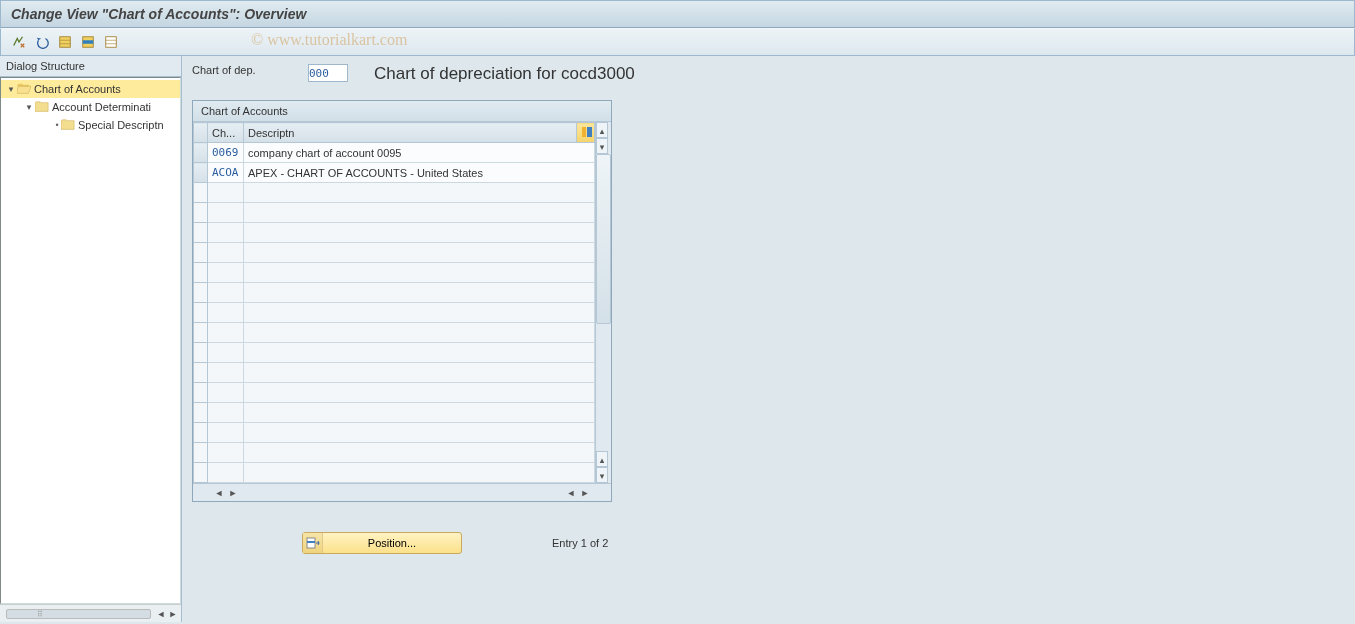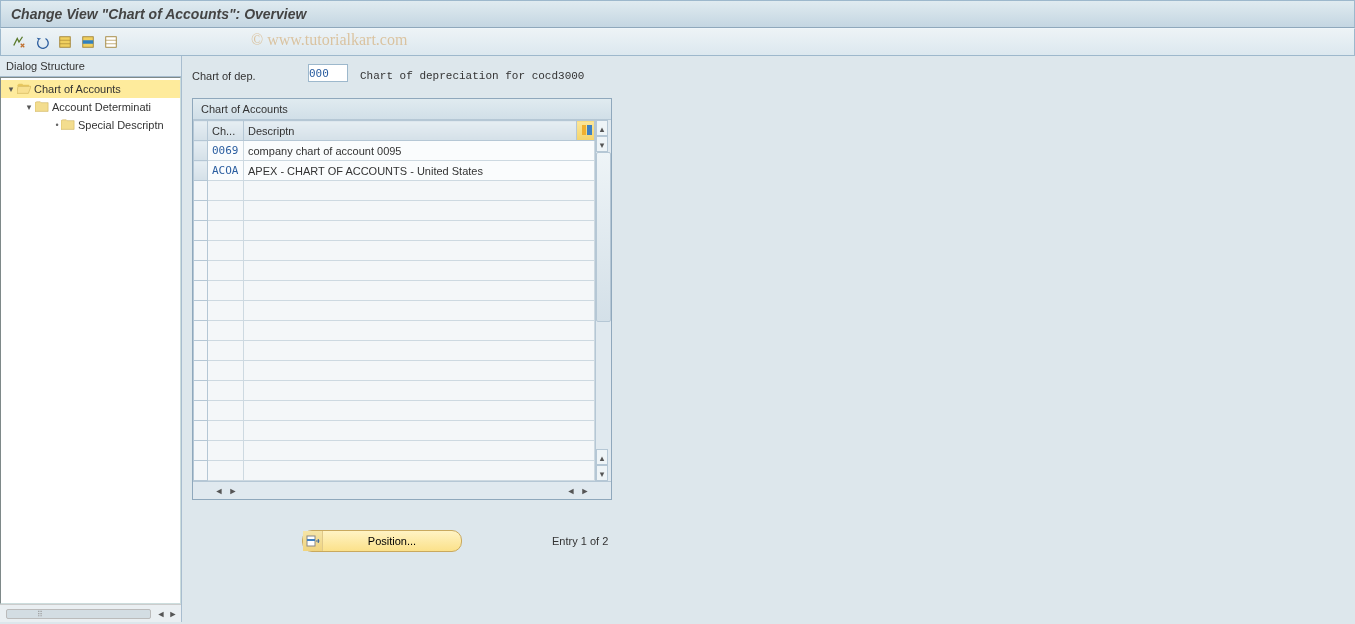--- a/index.html
+++ b/index.html
@@ -109,37 +109,37 @@
     .hscroll-thumb::after{ content:'⠿'; position:absolute; left:30px; color:#999; font-size:8px;}
     .arrow-btn { width:12px; height:12px; font-size:9px; color:#555; text-align:center; line-height:12px; cursor:pointer;}
     
     .content {
       flex: 1;
       padding: 8px 10px;
       position: relative;
     }
     .field-row {
       display: flex;
-      align-items: flex-end;
+      align-items: flex-start;
       gap: 6px;
       margin-bottom: 16px;
     }
     .field-label { width: 110px; font-size: 11px; color: #333; }
     .field-input {
       width: 40px;
       height: 18px;
       border: 1px solid #9db8cc;
       background: #fff;
       font-size: 11px;
       text-align: right;
       padding-right: 18px;
       color: #2b5ea0;
       font-family: monospace;
     }
-    .field-desc { font-size: 11px; color: #333; margin-left: 6px; font-family: Liberation Mono, monospace; }
+    .field-desc { font-size: 17px; color: #333; margin-left: 20px; }
     
     .grid-panel {
       width: 420px;
       border: 1px solid #8fa8bc;
       background: #eaf1f5;
     }
     .grid-title {
       padding: 4px 8px;
       font-size: 11px;
       background: linear-gradient(#e0ebf0, #d1dfe8);
@@ -207,21 +207,21 @@
       padding-left: 110px;
       gap: 90px;
     }
     .position-btn {
       width: 160px;
       height: 22px;
       display:flex;
       align-items:center;
       background: linear-gradient(#fff3c4,#fbe18a);
       border: 1px solid #c9a95e;
-      border-radius: 10px;
+      border-radius: 3px;
       cursor: pointer;
       font-size: 11px;
     }
     .position-btn .icon-box {
       width: 20px;
       height: 100%;
       display:flex;
       align-items:center;
       justify-content:center;
       border-right: 1px solid #e0c98a;

